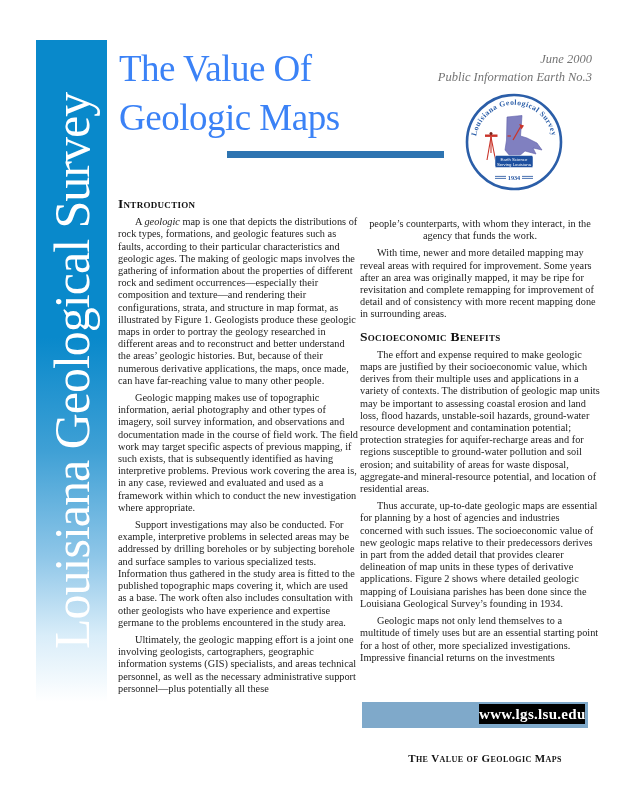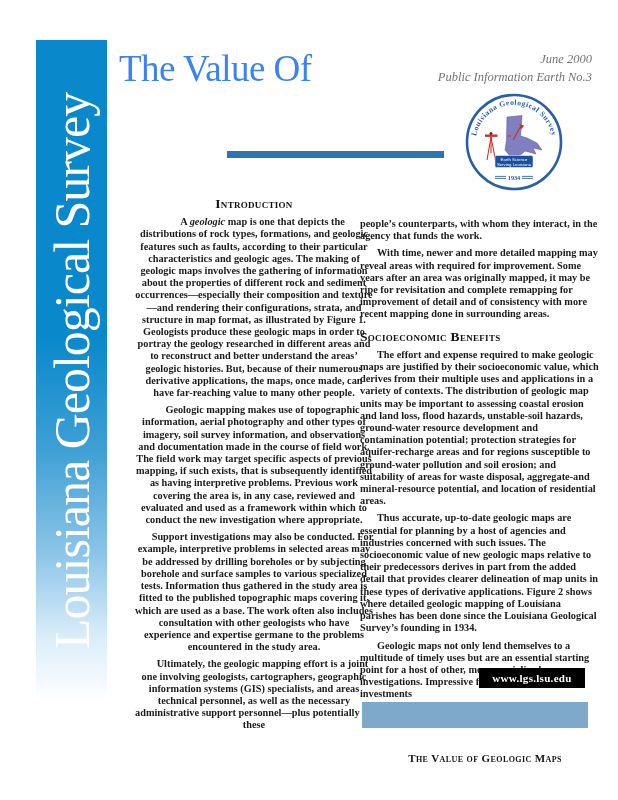--- a/index.html
+++ b/index.html
@@ -38,59 +38,60 @@
     position:absolute; left:227px; top:151px; width:217px; height:7px;
     background:#2e74b1;
   }
   .seal { position:absolute; left:464px; top:92px; width:100px; height:100px; }
 
   
   .col {
     position:absolute; top:198px; width:240px;
     font-size:10.3px; line-height:12.2px; color:#1b1b1b;
   }
-  .col-left  { left:134px;text-align:center; }
+  .col-left  { left:118px; }
   .col-right { left:360px; padding-top:20px; }
-  .col p { margin:0 0 5px 0; text-indent:17px;font-weight:bold; }
-  .col p.no-indent { text-indent:0; }
+  .col p { margin:0 0 5px 0; text-indent:17px; }
+  .col p.no-indent { text-indent:0;text-align:center; }
   .col h2 {
     margin:0 0 6px 0; font-size:13.5px; font-weight:bold;
     font-variant:small-caps; letter-spacing:0.3px; color:#101010;
   }
   .col-right h2 { margin-top:10px; }
   .col .term { font-style:italic; }
 
   
   .footer-bar {
     position:absolute; left:362px; top:702px; width:226px; height:26px;
     background:#7fa9ca;
   }
   .website-box {
-    position:absolute; left:479px; top:668px; width:106px; height:20px;
+    position:absolute; left:479px; top:704px; width:106px; height:20px;
     background:#000000; color:#ffffff; text-align:center;
-    font-size:11px; font-weight:bold; line-height:20px;
+    font-size:15px; font-weight:bold; line-height:20px;
     letter-spacing:0.3px; font-family:"Liberation Serif", serif;
   }
   .running-title {
     position:absolute; left:340px; top:752px; width:290px; text-align:center;
     font-variant:small-caps; font-weight:bold; font-size:11px;
     letter-spacing:0.4px; color:#141414;
   }
 </style>
 </head>
 <body>
 
 <div id="page">
 
   <div class="sidebar">
     <div class="sidebar-text">Louisiana Geological Survey</div>
   </div>
 
   <div class="title">
     <div>The Value Of</div>
+    <div>Geologic Maps</div>
   </div>
 
   <div class="issue">
     <div>June 2000</div>
     <div>Public Information Earth No.3</div>
   </div>
 
   <div class="title-rule"></div>
 
   <svg class="seal" viewBox="0 0 100 100">

